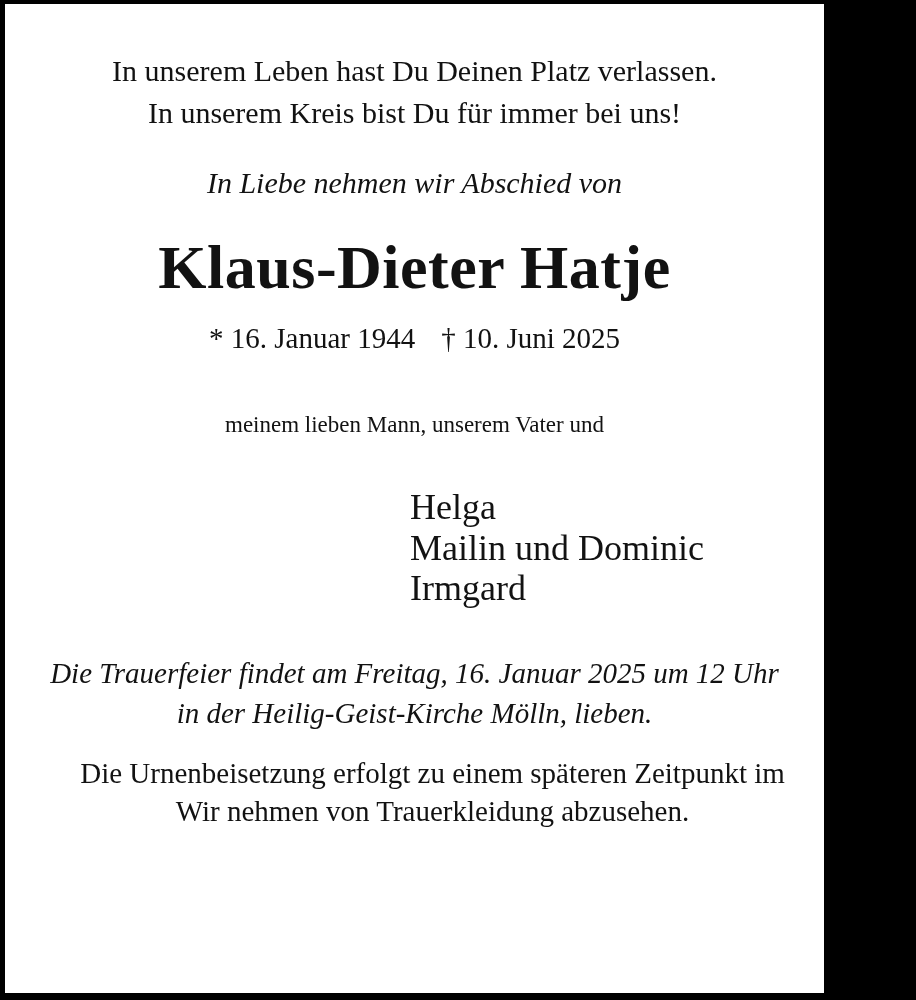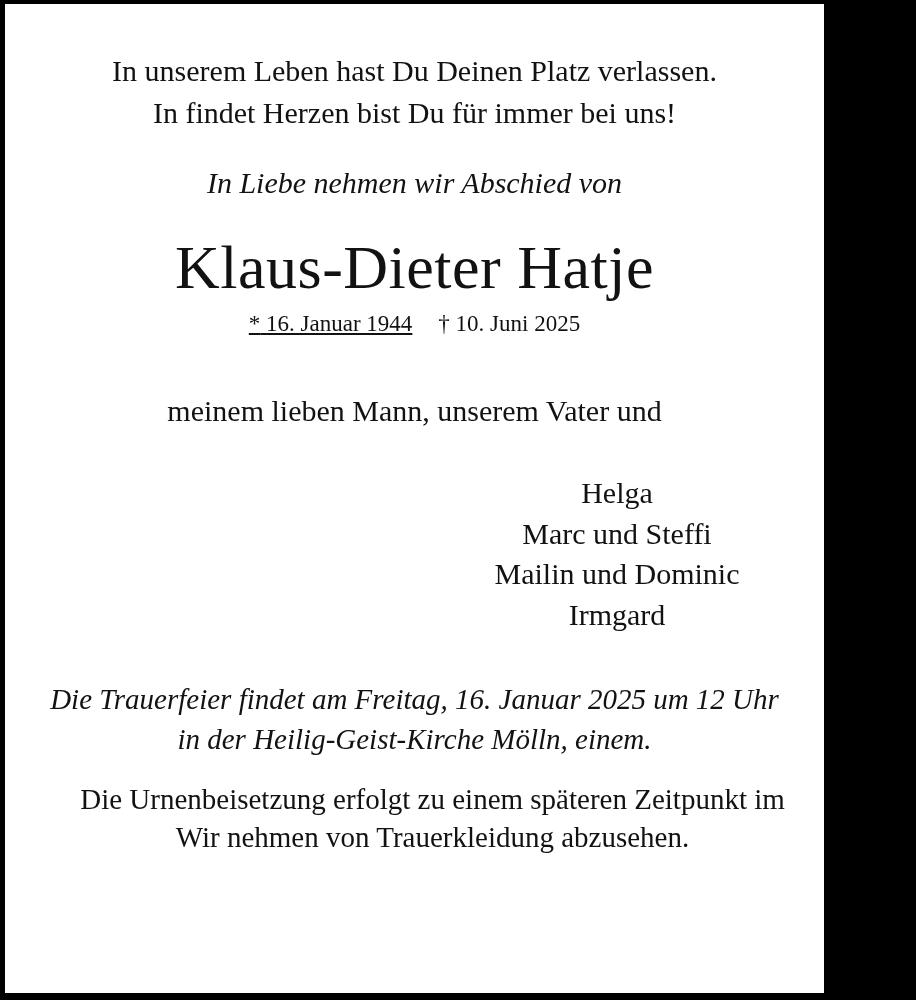--- a/index.html
+++ b/index.html
@@ -33,43 +33,43 @@
   .intro-line {
     margin-top: 28px;
     font-size: 30px;
     line-height: 42px;
     font-style: italic;
   }
   .deceased-name {
     margin-top: 26px;
     font-size: 62px;
     line-height: 74px;
-    font-weight: 400;
+    font-weight: 700;
     letter-spacing: 0.5px;
   }
   .life-dates {
-    font-size: 23px;
+    margin-top: 14px;
+    font-size: 29px;
     line-height: 40px;
-    text-decoration: underline;
   }
   .life-dates .death-part {
     display: inline-block;
     margin-left: 26px;
   }
   .relation {
     margin-top: 46px;
-    font-size: 30px;
+    font-size: 23px;
     line-height: 41px;
     text-align: center;
   }
   .mourners-block {
     margin-top: 42px;
     margin-left: 405px;
-    text-align: center;
-    font-size: 30px;
+    text-align: left;
+    font-size: 36px;
     line-height: 40.5px;
   }
   .service-paragraph {
     margin-top: 44px;
     font-size: 29px;
     line-height: 40px;
     font-style: italic;
   }
   .burial-paragraph {
     margin-top: 21px;
@@ -78,45 +78,44 @@
     padding-left: 36px;
   }
 </style>
 </head>
 <body>
 
 <div class="notice-frame">
 
   <div class="epigraph">
     <div>In unserem Leben hast Du Deinen Platz verlassen.</div>
-    <div>In findet Herzen bist Du für immer bei uns!</div>
+    <div>In unserem Kreis bist Du für immer bei uns!</div>
   </div>
 
   <div class="intro-line">In Liebe nehmen wir Abschied von</div>
 
   <div class="deceased-name">Klaus-Dieter Hatje</div>
 
   <div class="life-dates">
     <span class="birth-part"><span>*</span> <span>16. Januar 1944</span></span><span class="death-part"><span>†</span> <span>10. Juni 2025</span></span>
   </div>
 
   <div class="relation">
     <div>meinem lieben Mann, unserem Vater und</div>
   </div>
 
   <div class="mourners-block">
     <div>Helga</div>
-    <div>Marc und Steffi</div>
     <div>Mailin und Dominic</div>
     <div>Irmgard</div>
   </div>
 
   <div class="service-paragraph">
     <div>Die Trauerfeier findet am Freitag, 16. Januar 2025 um 12 Uhr</div>
-    <div>in der Heilig-Geist-Kirche Mölln, einem.</div>
+    <div>in der Heilig-Geist-Kirche Mölln, lieben.</div>
   </div>
 
   <div class="burial-paragraph">
     <div>Die Urnenbeisetzung erfolgt zu einem späteren Zeitpunkt im</div>
     <div>Wir nehmen von Trauerkleidung abzusehen.</div>
   </div>
 
 </div>
 
 </body></html>

